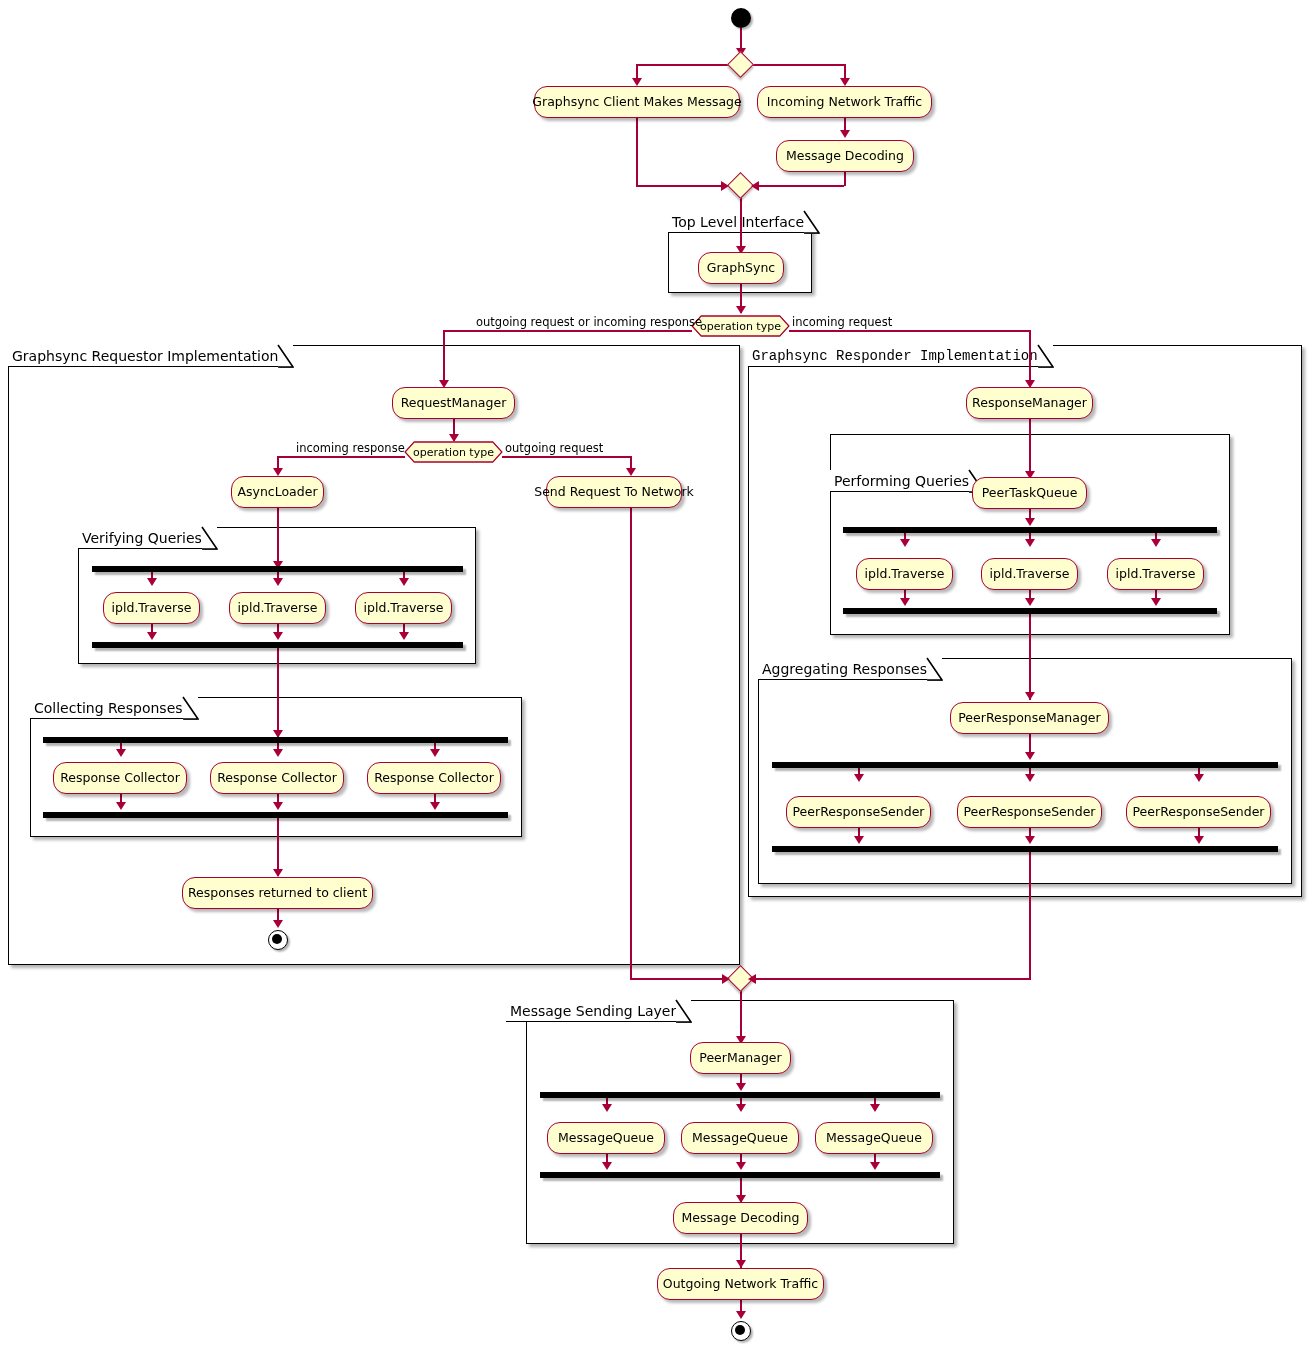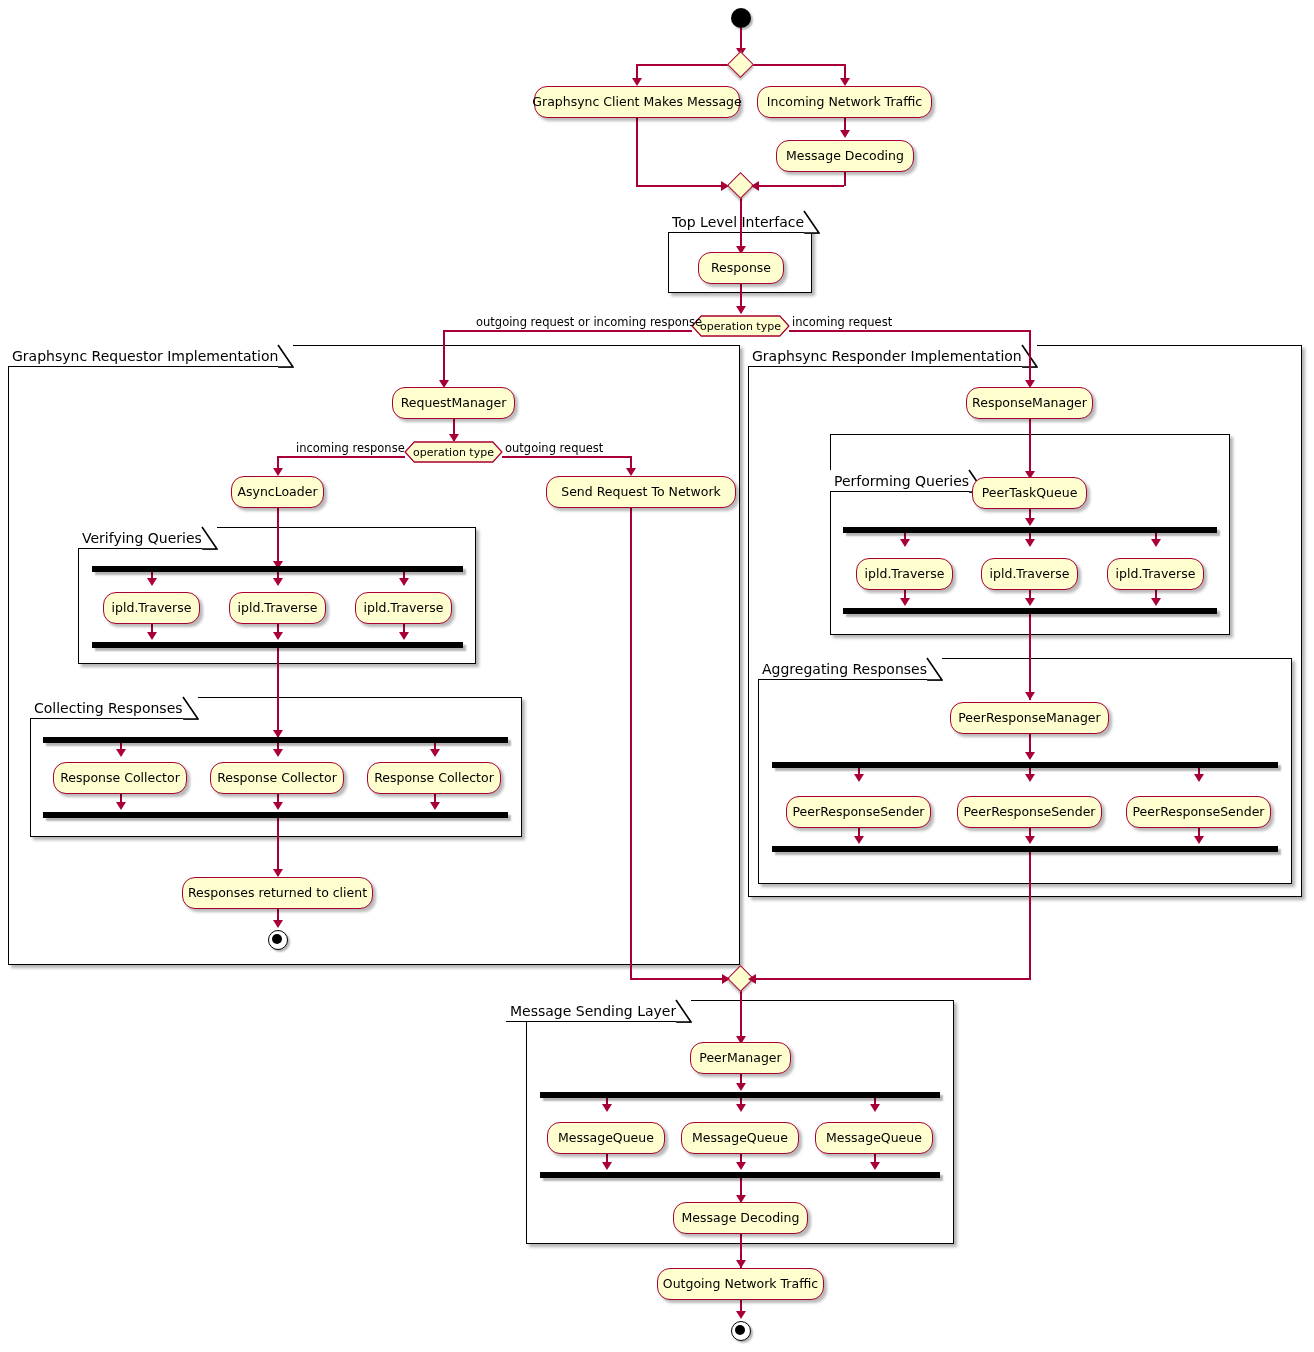--- a/index.html
+++ b/index.html
@@ -202,21 +202,21 @@
   <div class="arrowdown" style="left:736px;top:246px;"></div>
 
   <div class="part" style="left:668px;top:211px;width:144px;height:82px;"></div>
   <div class="part-title" style="left:668px;top:211px;">
     <span>Top Level Interface</span>
     <span class="slant"></span>
     <svg class="slantline" viewBox="0 0 17 24">
       <path d="M1,1 L16,23 L1,23" fill="#fff" stroke="#000" stroke-width="1.6"></path>
     </svg>
   </div>
-  <div class="act" style="left:698px;top:252px;width:86px;height:32px;">Response</div>
+  <div class="act" style="left:698px;top:252px;width:86px;height:32px;">GraphSync</div>
 
   <div class="vline" style="left:740px;top:284px;height:29px;"></div>
   <div class="arrowdown" style="left:736px;top:306px;"></div>
 
   <div class="hexdec" style="left:691px;top:315px;width:99px;height:22px;">
     <svg style="position:absolute;left:0;top:0;" width="99" height="22" viewBox="0 0 99 22">
       <polygon points="10,1 89,1 98,11 89,21 10,21 1,11" fill="#FEFECE" stroke="#A80036" stroke-width="1.5"></polygon>
     </svg>
     <span style="position:relative;z-index:2;">operation type</span>
   </div>
@@ -258,21 +258,21 @@
 
   <div class="hline" style="left:277px;top:456px;width:128px;"></div>
   <div class="vline" style="left:277px;top:456px;height:16px;"></div>
   <div class="arrowdown" style="left:273px;top:468px;"></div>
 
   <div class="hline" style="left:502px;top:456px;width:129px;"></div>
   <div class="vline" style="left:630px;top:456px;height:16px;"></div>
   <div class="arrowdown" style="left:626px;top:468px;"></div>
 
   <div class="act" style="left:231px;top:476px;width:93px;height:32px;">AsyncLoader</div>
-  <div class="act" style="left:546px;top:476px;width:190px;height:32px;">Send Request To Network</div>
+  <div class="act" style="left:546px;top:476px;width:136px;height:32px;">Send Request To Network</div>
 
   <div class="vline" style="left:630px;top:508px;height:471px;"></div>
   <div class="hline" style="left:630px;top:978px;width:97px;"></div>
   <div class="arrowright" style="left:722px;top:974px;"></div>
 
   <div class="vline" style="left:277px;top:508px;height:60px;"></div>
   <div class="arrowdown" style="left:273px;top:561px;"></div>
 
   <div class="part" style="left:78px;top:527px;width:398px;height:137px;"></div>
   <div class="part-title" style="left:78px;top:527px;">
@@ -338,21 +338,21 @@
   <div class="vline" style="left:277px;top:818px;height:58px;"></div>
   <div class="arrowdown" style="left:273px;top:869px;"></div>
 
   <div class="act" style="left:182px;top:877px;width:191px;height:32px;">Responses returned to client</div>
 
   <div class="vline" style="left:277px;top:909px;height:16px;"></div>
   <div class="arrowdown" style="left:273px;top:920px;"></div>
   <div class="stopnode" style="left:268px;top:930px;"></div>
 
   <div class="part" style="left:748px;top:345px;width:554px;height:552px;"></div>
-  <div class="part-title" style="left:748px;top:345px;">
+  <div class="part-title" style="left:748px;top:345px;font-family:Liberation Mono, monospace;">
     <span>Graphsync Responder Implementation</span>
     <span class="slant"></span>
     <svg class="slantline" viewBox="0 0 17 24">
       <path d="M1,1 L16,23 L1,23" fill="#fff" stroke="#000" stroke-width="1.6"></path>
     </svg>
   </div>
 
   <div class="act" style="left:966px;top:387px;width:127px;height:32px;">ResponseManager</div>
 
   <div class="vline" style="left:1029px;top:419px;height:60px;"></div>

